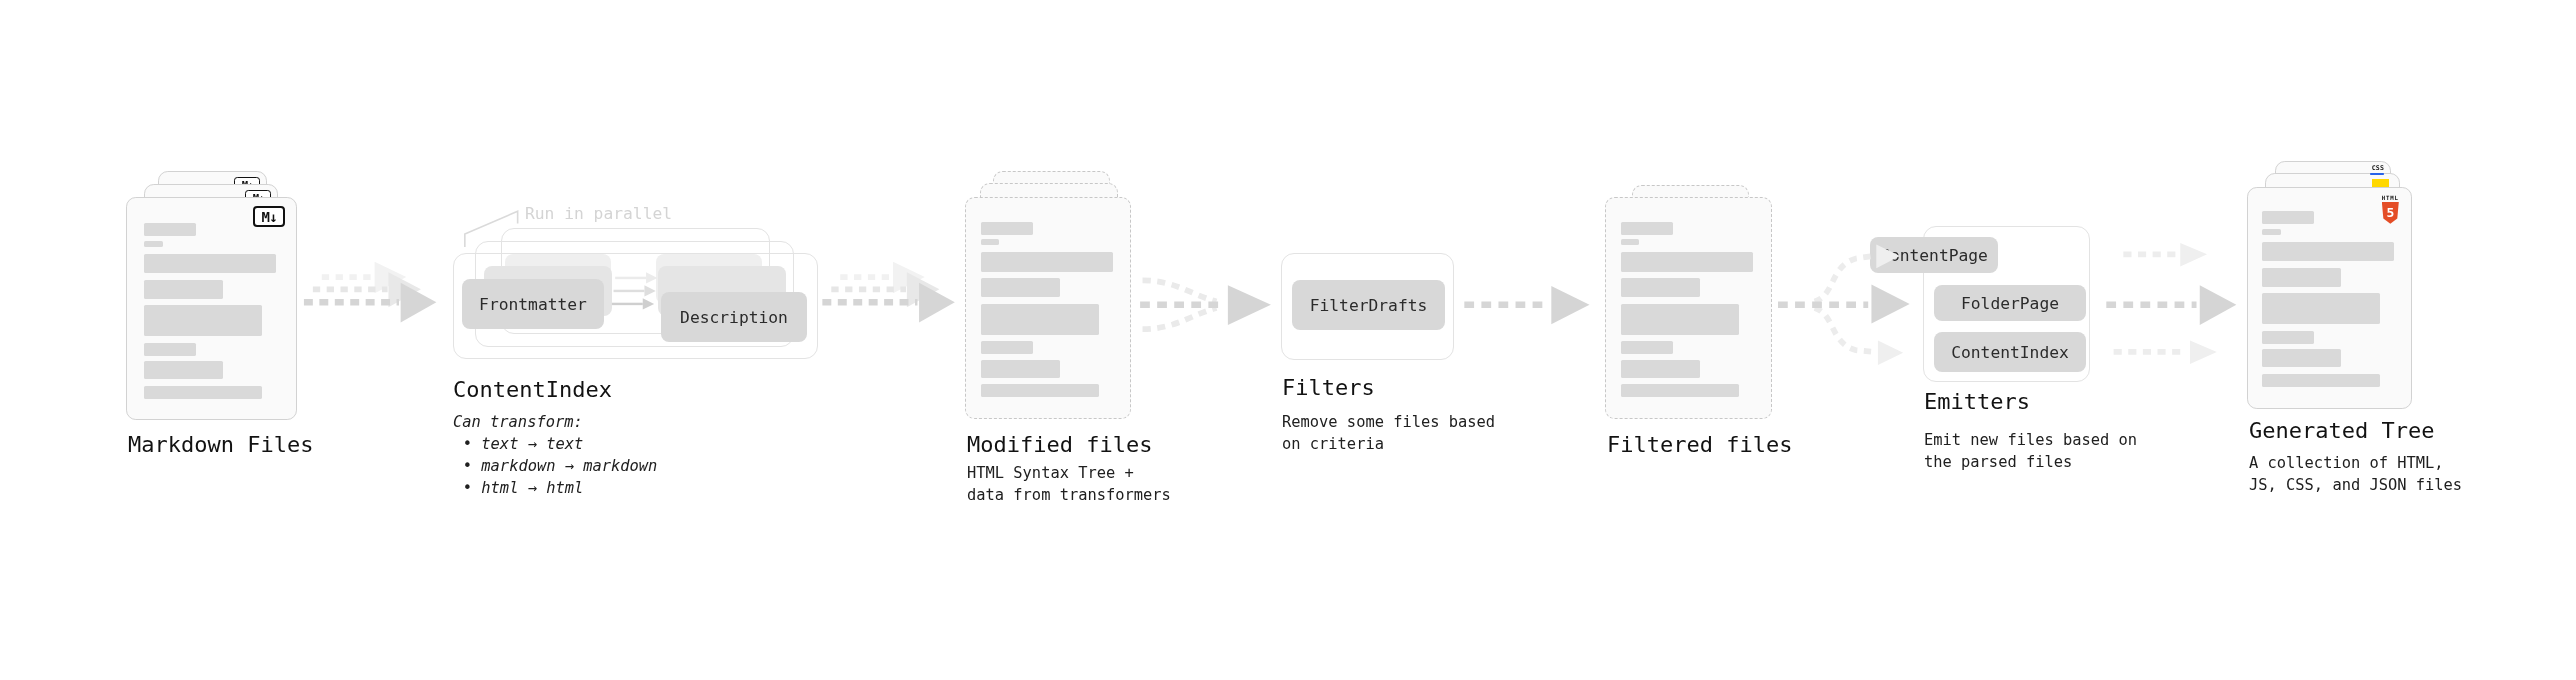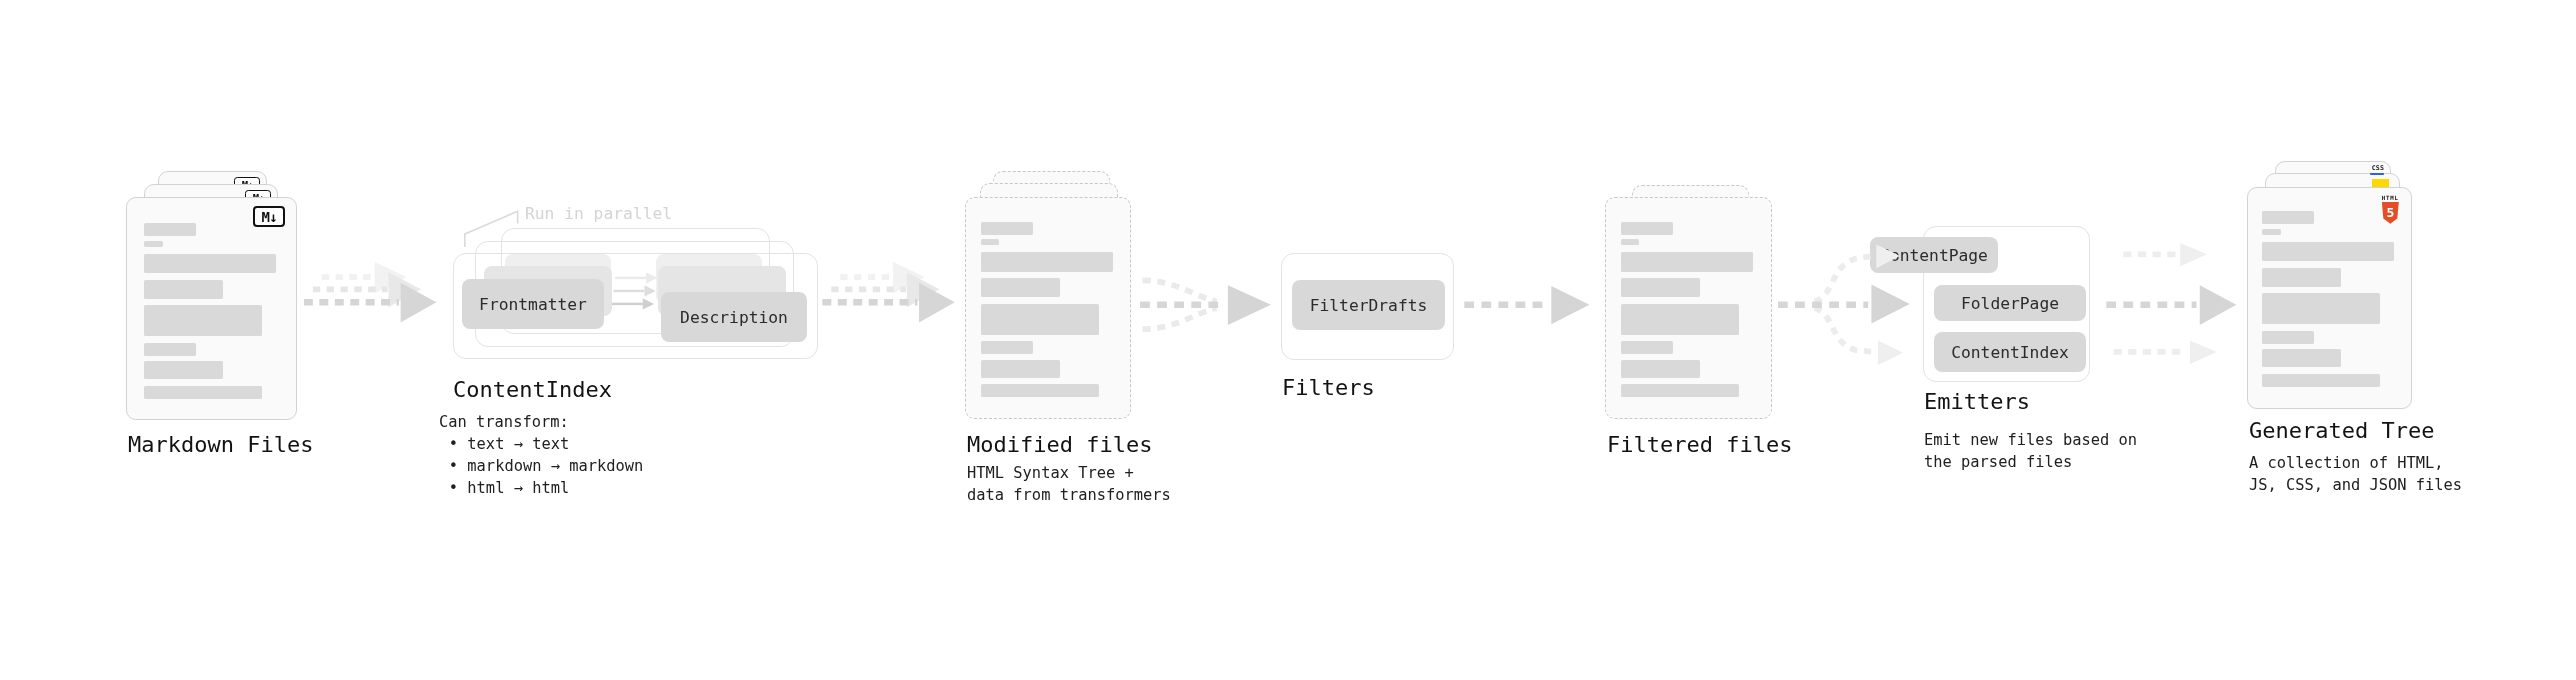--- a/index.html
+++ b/index.html
@@ -96,21 +96,21 @@
   <div class="pill ghost1" style="left:484px;top:266px;width:128px;height:50px;"></div>
   <div class="pill" style="left:462px;top:279px;width:142px;height:50px;">Frontmatter</div>
 
   <div class="pill ghost2" style="left:656px;top:254px;width:106px;height:50px;"></div>
   <div class="pill ghost1" style="left:658px;top:266px;width:128px;height:50px;"></div>
   <div class="pill" style="left:661px;top:292px;width:146px;height:50px;">Description</div>
 
   <div class="callout-text">Run in parallel</div>
 
   <div class="title" style="left:453px;top:377px;">ContentIndex</div>
-  <div class="desc" style="left:439px;top:411px;">
+  <div class="desc" style="left:453px;top:411px;font-style:italic;">
     <div>Can transform:</div>
     <div class="indent">• text → text</div>
     <div class="indent">• markdown → markdown</div>
     <div class="indent">• html → html</div>
   </div>
 
   <div>
     <div class="card dashed back" style="left:993px;top:171px;width:117px;"></div>
     <div class="card dashed back" style="left:980px;top:183px;width:138px;"></div>
     <div class="card dashed" style="left:965px;top:197px;width:166px;height:222px;">
@@ -128,20 +128,24 @@
   </div>
   <div class="title" style="left:967px;top:432px;">Modified files</div>
   <div class="desc" style="left:967px;top:462px;">
     <div>HTML Syntax Tree +</div>
     <div>data from transformers</div>
   </div>
 
   <div class="gbox solidbg" style="left:1281px;top:253px;width:173px;height:107px;"></div>
   <div class="pill" style="left:1292px;top:280px;width:153px;height:50px;">FilterDrafts</div>
   <div class="title" style="left:1282px;top:375px;">Filters</div>
+  <div class="desc" style="left:1282px;top:411px;">
+    <div>Remove some files based</div>
+    <div>on criteria</div>
+  </div>
 
   <div>
     <div class="card dashed back" style="left:1632px;top:185px;width:117px;"></div>
     <div class="card dashed" style="left:1605px;top:197px;width:167px;height:222px;">
       <div class="bars tight">
         <div class="bar b1"></div>
         <div class="bar b2"></div>
         <div class="bar b3"></div>
         <div class="bar b4"></div>
         <div class="bar b5"></div>

